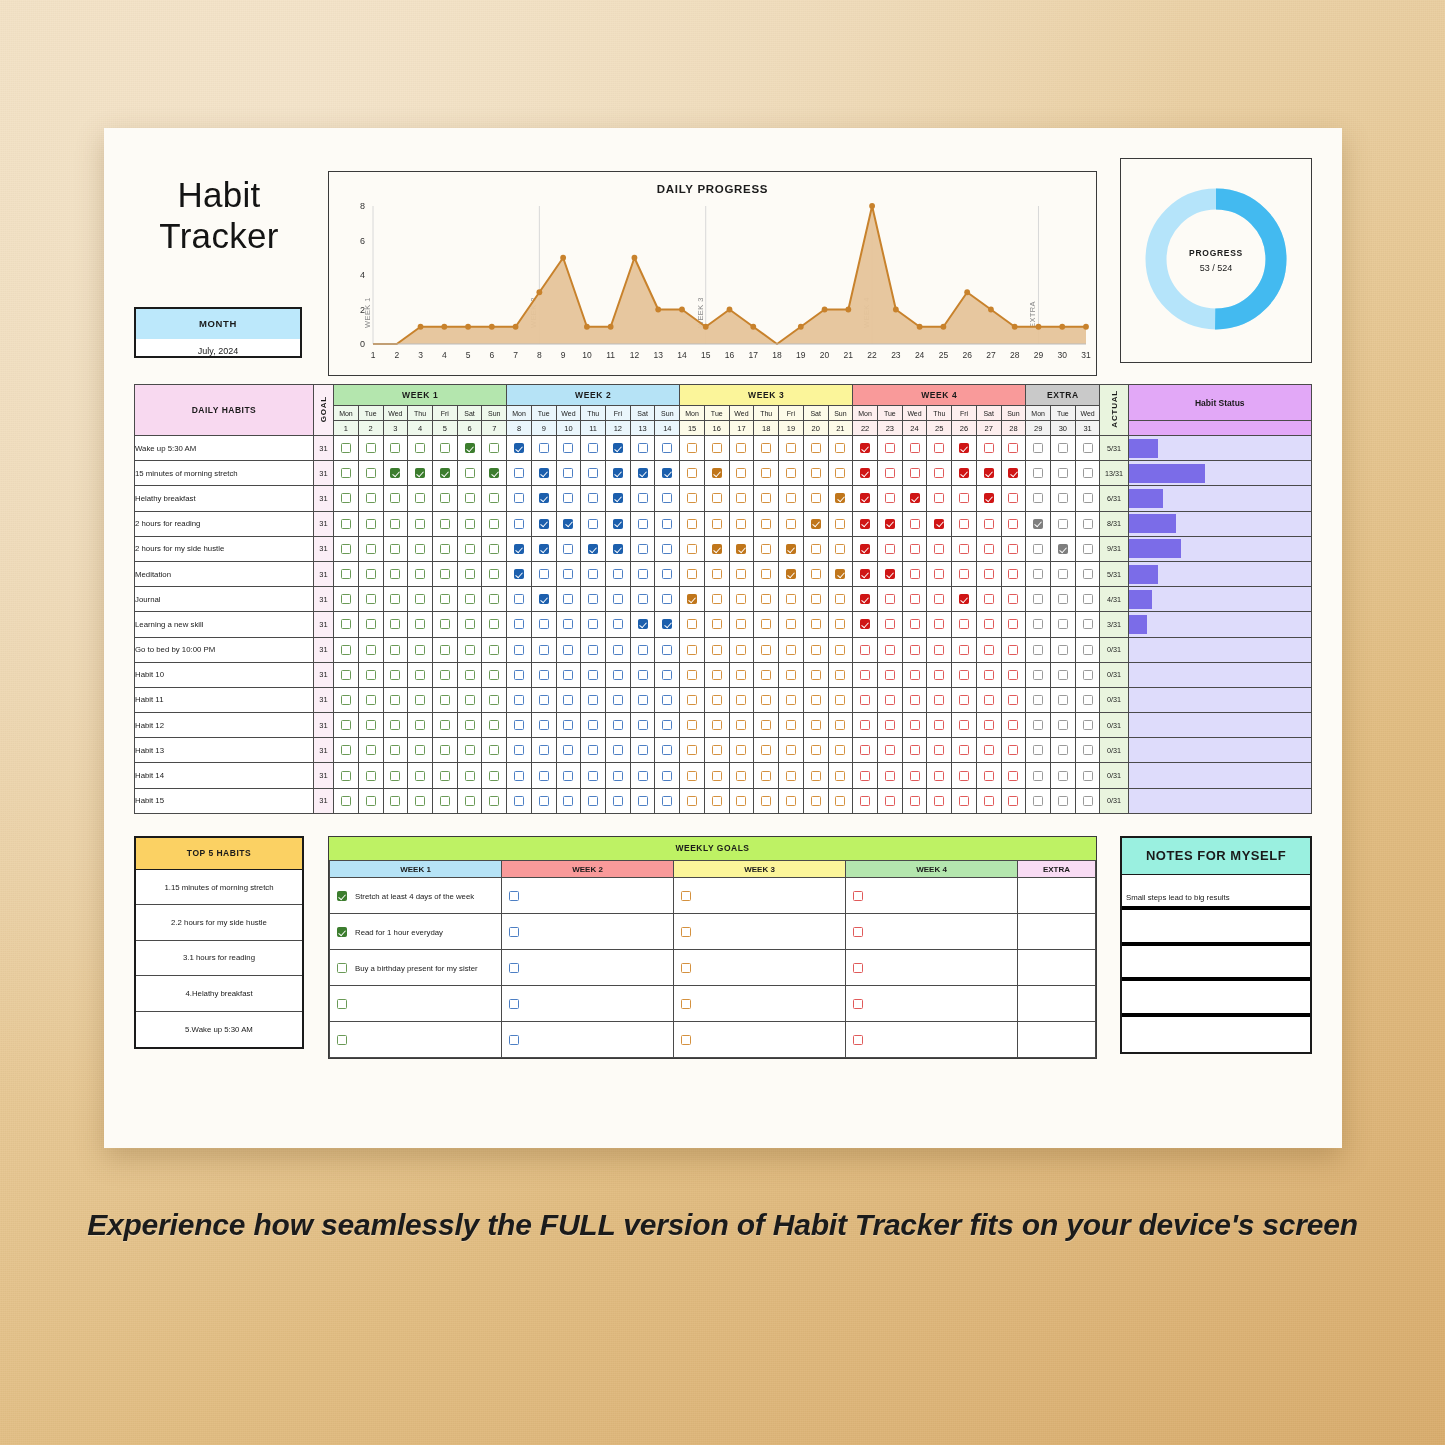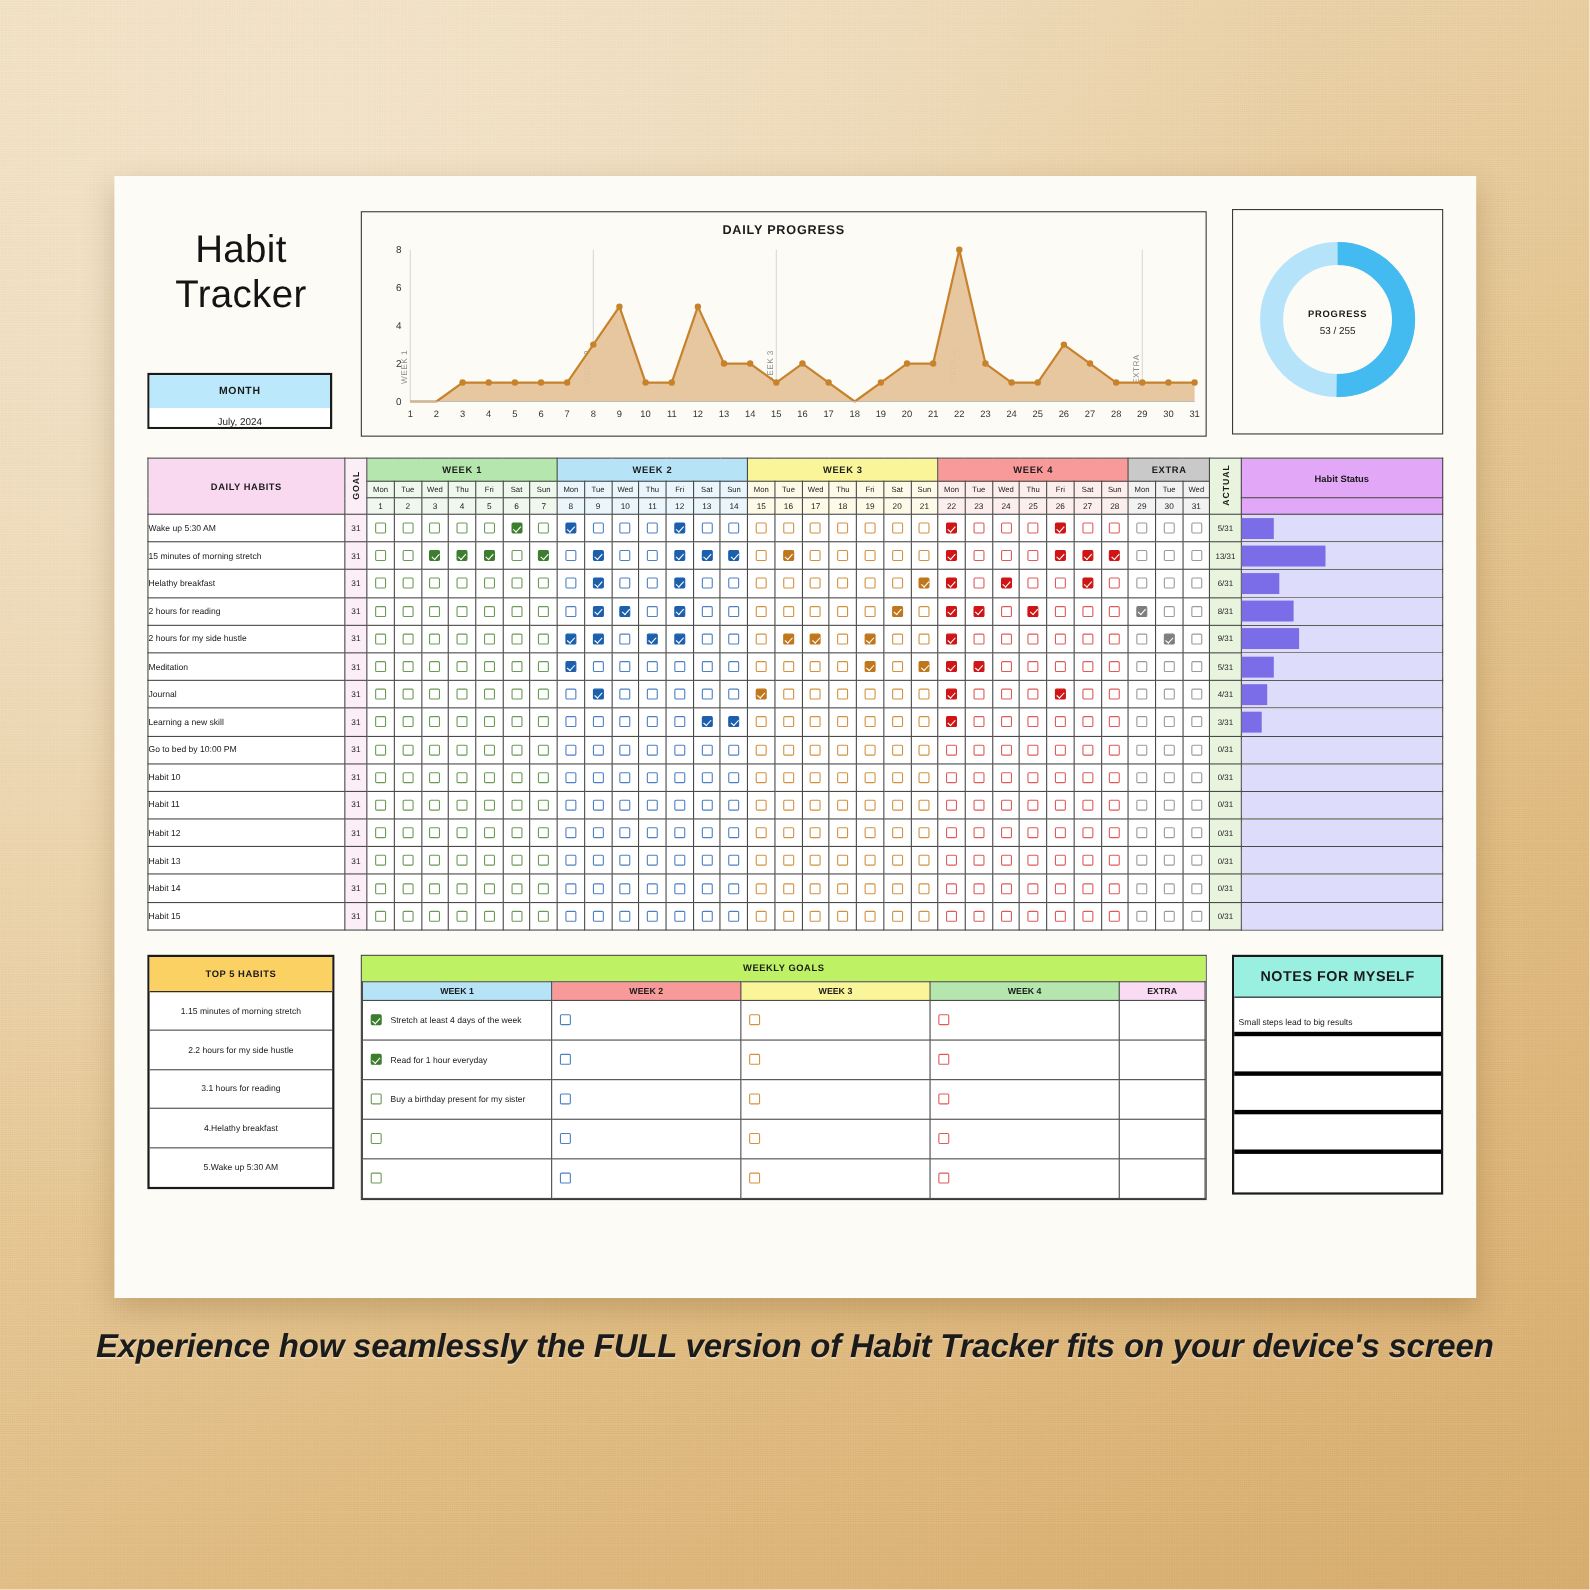--- a/index.html
+++ b/index.html
@@ -13,34 +13,34 @@
   }
   .grain { position:absolute; inset:0; pointer-events:none; opacity:.30;
     background-image:
       repeating-linear-gradient(0deg, rgba(255,255,255,.10) 0 1px, rgba(0,0,0,.03) 1px 2px),
       repeating-linear-gradient(90deg, rgba(255,255,255,.07) 0 1px, rgba(0,0,0,.025) 1px 2px);
   }
 
   
   .sheet {
     position:absolute; left:104px; top:128px; width:1238px; height:1020px;
-    background:#fdfbf6; box-shadow:0 10px 26px rgba(120,86,40,.30);margin-top:32px;
+    background:#fdfbf6; box-shadow:0 10px 26px rgba(120,86,40,.30);
   }
 
   
   .topband { position:absolute; left:30px; top:28px; width:1178px; height:212px; }
   .titleblock { position:absolute; left:0; top:0; width:170px; }
   .bigtitle { font-size:35px; line-height:41px; color:#141414; letter-spacing:.3px;
               text-align:center; padding-top:18px; font-weight:400; }
   .monthbox { position:absolute; left:0; top:151px; width:168px; border:2px solid #1a1a1a; background:#fff; }
   .monthhead { background:#bce8fb; text-align:center; font-size:9.5px; font-weight:bold;
                letter-spacing:.6px; color:#1a1a1a; padding:9px 0 10px; }
   .monthval { text-align:center; font-size:9px; color:#222; padding:7px 0 0; background:#fff; }
 
-  .chartbox { position:absolute; left:194px; top:4px; width:769px; height:205px;
+  .chartbox { position:absolute; left:194px; top:15px; width:769px; height:205px;
               border:1.5px solid #3a3a3a; background:#fdfbf6; }
   .chart-title { text-align:center; font-size:11.5px; font-weight:bold; letter-spacing:.7px;
                  color:#1c1c1c; padding-top:11px; }
   .chart-svg { position:absolute; left:0; top:26px; }
 
   .donutbox { position:absolute; left:986px; top:2px; width:192px; height:205px;
               border:1.5px solid #3a3a3a; background:#fdfbf6; }
   .donut-wrap { position:absolute; left:50%; top:50%; transform:translate(-50%,-50%); }
   .donut-center { position:absolute; left:0; top:0; width:100%; height:100%;
                   display:flex; flex-direction:column; align-items:center; justify-content:center; }
@@ -235,21 +235,21 @@
     </div>
 
     <div class="donutbox">
       <div class="donut-wrap">
         <svg id="donut" width="152" height="152">
             <circle cx="76" cy="76" r="60" fill="none" stroke="#b5e4fa" stroke-width="21"></circle>
             <circle cx="76" cy="76" r="60" fill="none" stroke="#43baf0" stroke-width="21" stroke-dasharray="189.06 376.99" transform="rotate(-90 76 76)"></circle>
           </svg>
         <div class="donut-center">
           <div class="donut-label">PROGRESS</div>
-          <div class="donut-value">53 / 255</div>
+          <div class="donut-value">53 / 524</div>
         </div>
       </div>
     </div>
   </div>
 
   <div class="grid-wrap">
     <table class="tracker">
       <colgroup id="tcols">
           <col class="c-habit">
           <col class="c-goal">

